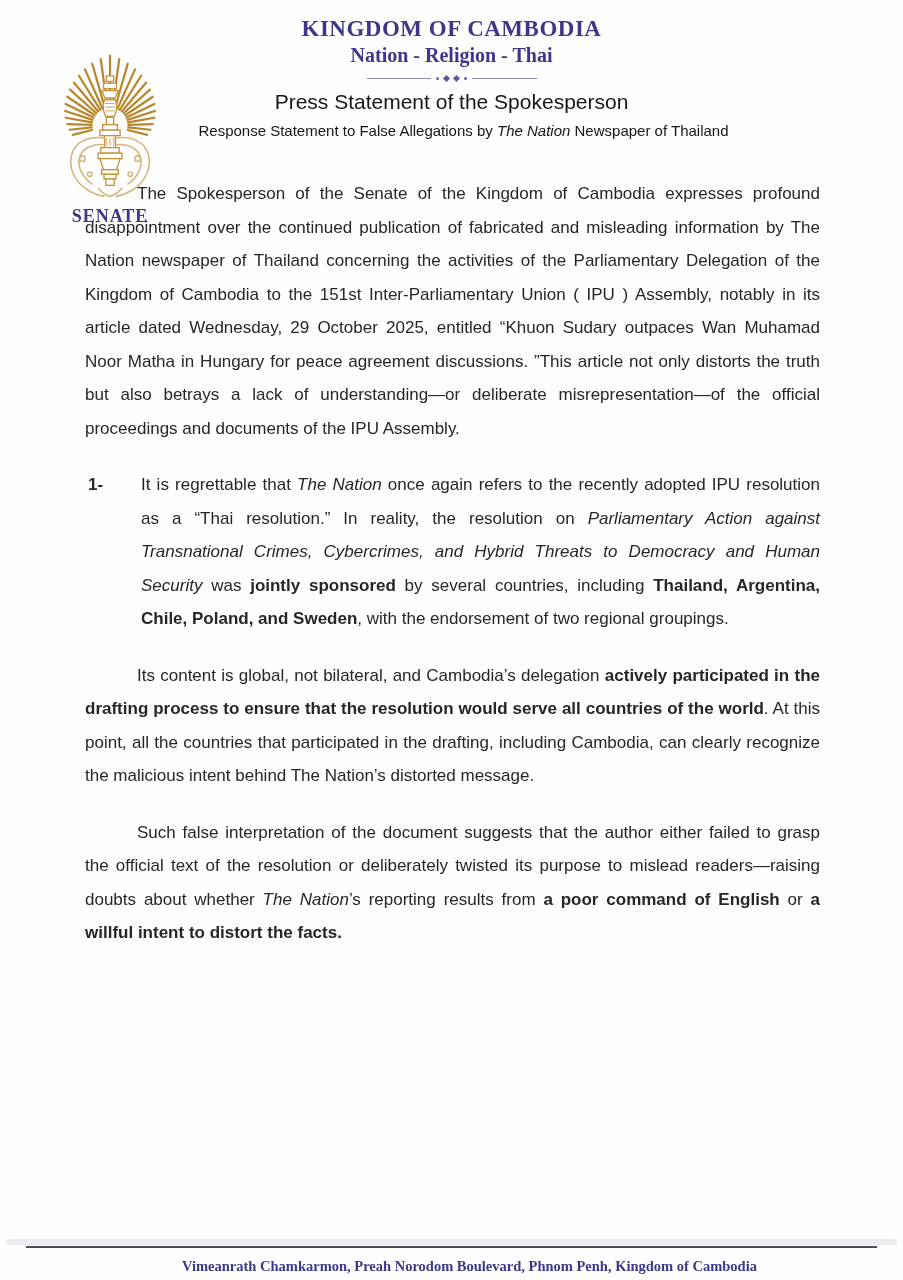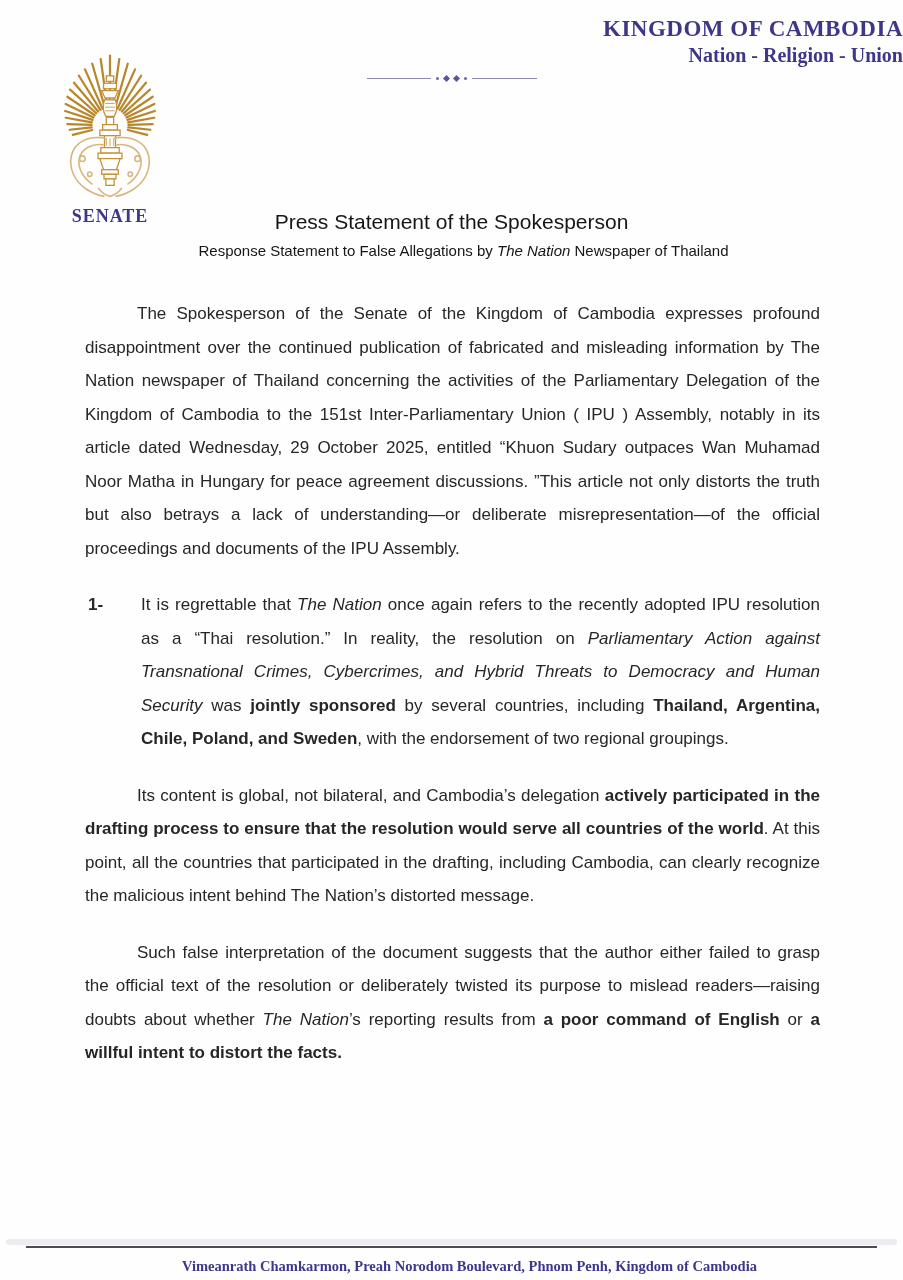--- a/index.html
+++ b/index.html
@@ -6,21 +6,21 @@
   .sheet{
     position:relative;
     width:903px;height:1280px;
     margin:0 auto;
     background:#fefefe;
     font-family:"Liberation Sans", sans-serif;
     color:var(--body-text,#262626);
     overflow:hidden;
   }
   
-  .letterhead{padding-top:16px;text-align:right;}
+  .letterhead{padding-top:16px;text-align:center;}
   .kingdom-title{
     font-family:"Liberation Serif", serif;
     font-weight:bold;font-size:23px;letter-spacing:.5px;
     color:var(--royal-purple,#3e3789);
   }
   .motto{
     font-family:"Liberation Serif", serif;
     font-weight:bold;font-size:20px;margin-top:2px;
     color:var(--royal-purple,#3e3789);
   }
@@ -38,21 +38,21 @@
   .crest{position:absolute;left:62px;top:50px;width:96px;text-align:center;}
   .crest svg{display:block;margin:0 auto;}
   .senate-label{
     margin-top:4px;
     font-family:"Liberation Serif", serif;
     font-weight:bold;font-size:18px;letter-spacing:1px;
     color:var(--royal-purple,#3e3789);
   }
   
   .doc-title{
-    margin-top:120px;text-align:center;
+    text-align:center;
     font-size:21px;font-weight:500;color:#161616;line-height:40px;
   }
   .doc-subtitle{
     text-align:center;
     font-size:15px;font-weight:500;color:#161616;padding-left:24px;
   }
   
   .body{
     margin:38px 80px 0 82px;
     font-size:17px;line-height:33.5px;
@@ -130,21 +130,21 @@
         <circle cx="80" cy="118" r="3"></circle>
         <circle cx="72" cy="135" r="2.4"></circle>
         <path d="M37,150 C41,155 45,158 50,159 C55,158 59,155 63,150"></path>
       </g>
     </svg>
     <div class="senate-label">SENATE</div>
   </div>
 
   <div class="letterhead">
     <div class="kingdom-title">KINGDOM OF CAMBODIA</div>
-    <div class="motto">Nation - Religion - Union</div>
+    <div class="motto">Nation - Religion - Thai</div>
     <div class="divider">
       <span class="line"></span>
       <span class="dot"></span>
       <span class="gem"></span>
       <span class="gem"></span>
       <span class="dot"></span>
       <span class="line"></span>
     </div>
   </div>
 

